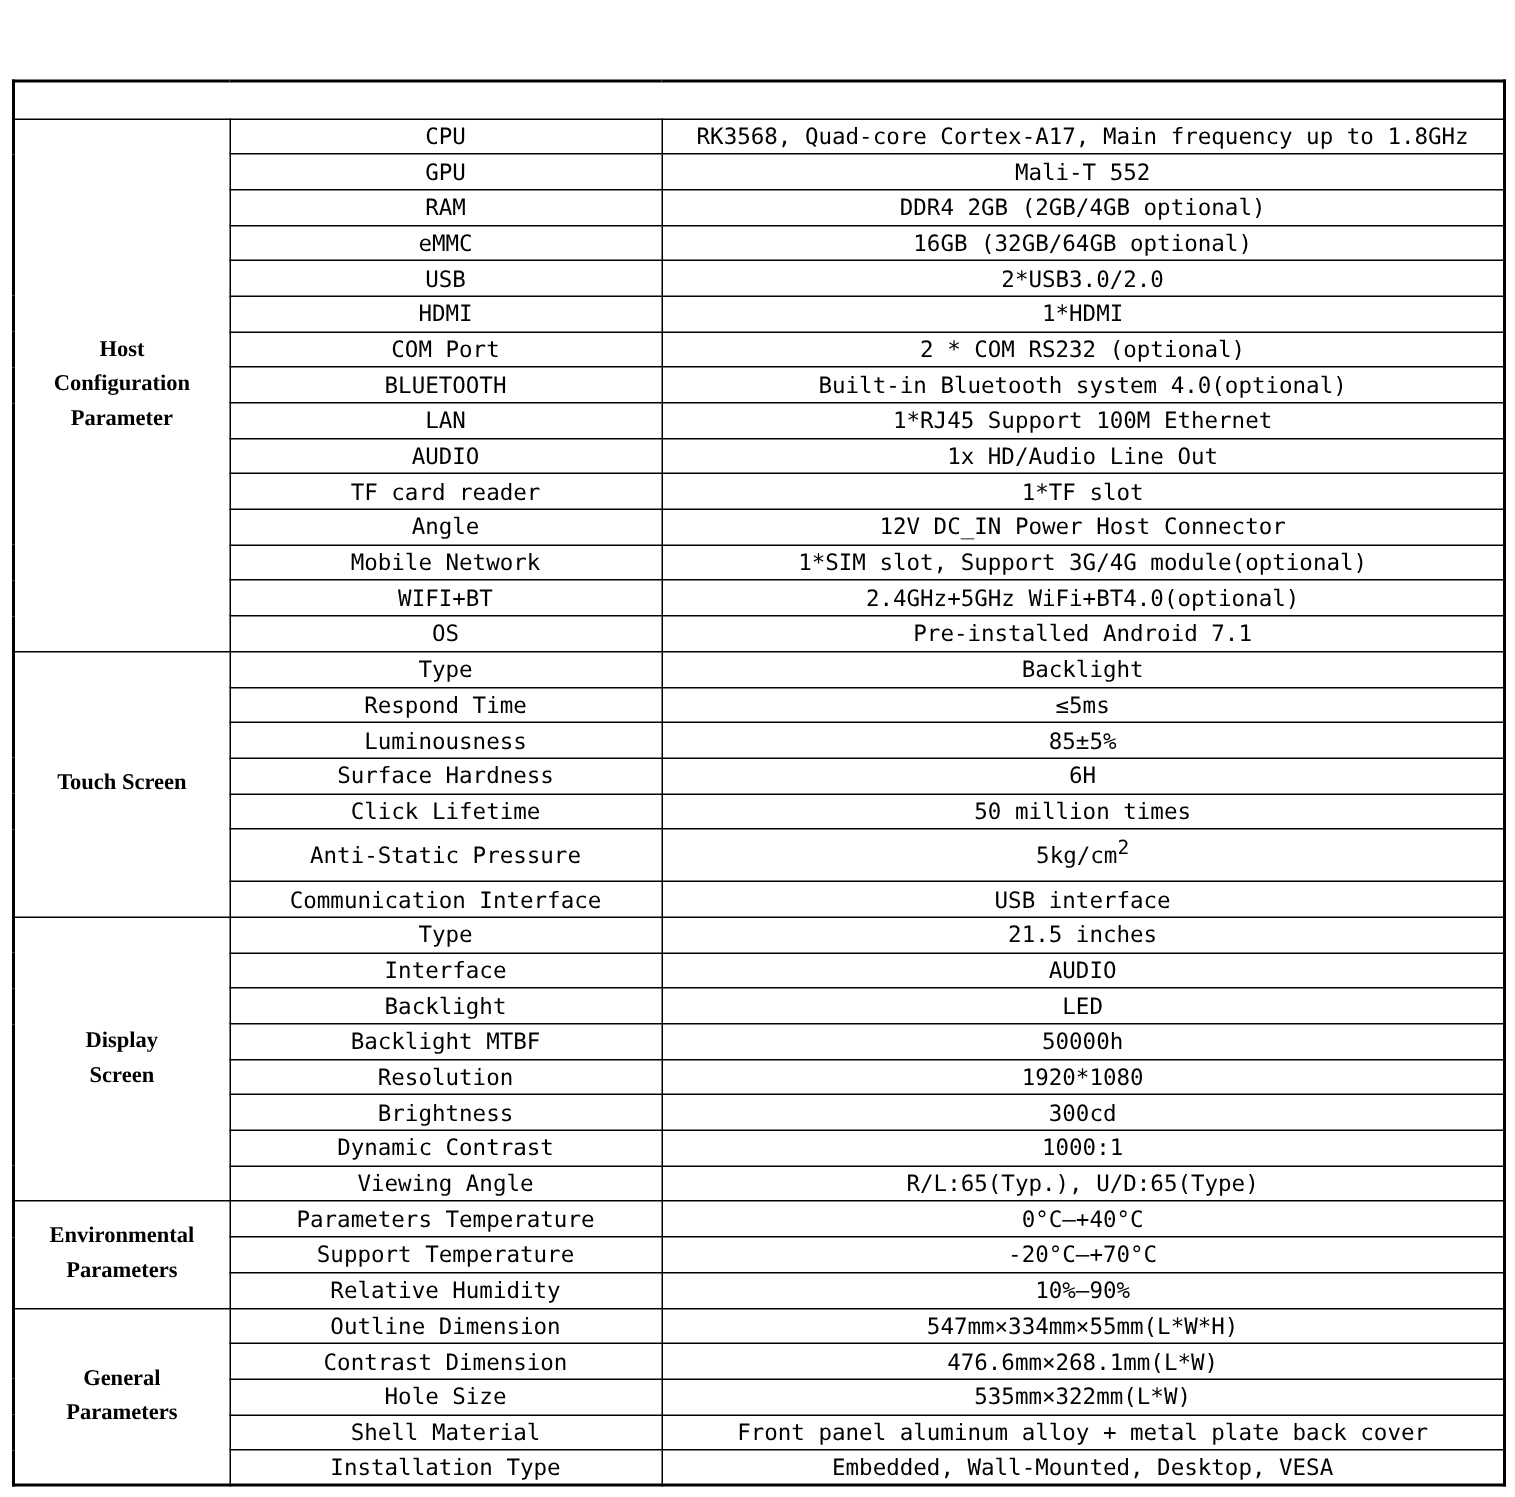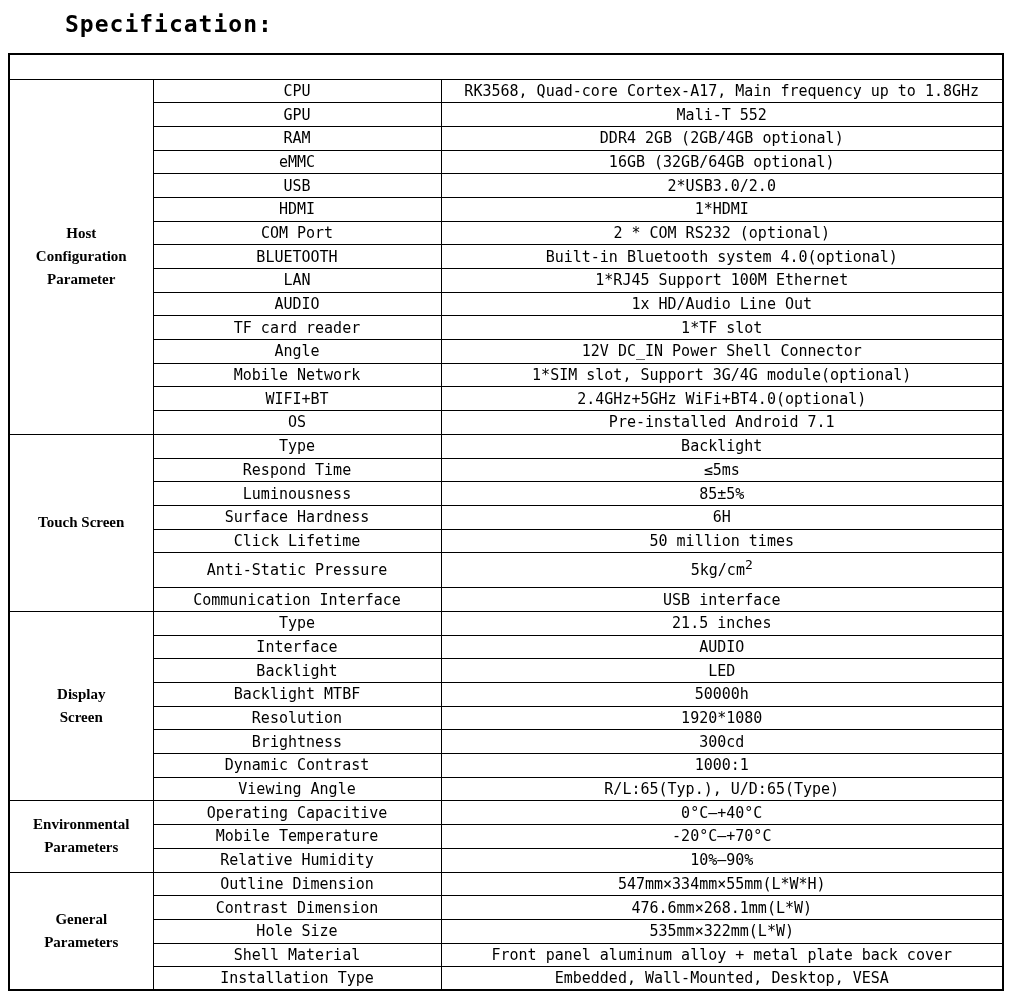--- a/index.html
+++ b/index.html
@@ -52,21 +52,20 @@
   td.value sup {
     font-size: 13px;
     line-height: 0;
     vertical-align: 6px;
   }
 </style>
 </head>
 <body>
 
 <div class="page">
-  <div class="title">Specification:</div>
 
   <table class="spec">
     <colgroup>
       <col style="width:144px">
       <col style="width:288px">
       <col style="width:562px">
     </colgroup>
     <tbody>
       <tr class="empty-row">
         <td colspan="3"></td>
@@ -115,21 +114,21 @@
         <tr class="spec-row">
           <td class="param">AUDIO</td>
           <td class="value">1x HD/Audio Line Out</td>
         </tr>
         <tr class="spec-row">
           <td class="param">TF card reader</td>
           <td class="value">1*TF slot</td>
         </tr>
         <tr class="spec-row">
           <td class="param">Angle</td>
-          <td class="value">12V DC_IN Power Shell Connector</td>
+          <td class="value">12V DC_IN Power Host Connector</td>
         </tr>
         <tr class="spec-row">
           <td class="param">Mobile Network</td>
           <td class="value">1*SIM slot, Support 3G/4G module(optional)</td>
         </tr>
         <tr class="spec-row">
           <td class="param">WIFI+BT</td>
           <td class="value">2.4GHz+5GHz WiFi+BT4.0(optional)</td>
         </tr>
         <tr class="spec-row">
@@ -201,25 +200,25 @@
         </tr>
         <tr class="spec-row">
           <td class="param">Viewing Angle</td>
           <td class="value">R/L:65(Typ.), U/D:65(Type)</td>
         </tr>
         <tr class="spec-row">
           <td class="cat" rowspan="3">
             <div>Environmental</div>
             <div>Parameters</div>
           </td>
-          <td class="param">Operating Capacitive</td>
+          <td class="param">Parameters Temperature</td>
           <td class="value">0°C—+40°C</td>
         </tr>
         <tr class="spec-row">
-          <td class="param">Mobile Temperature</td>
+          <td class="param">Support Temperature</td>
           <td class="value">-20°C—+70°C</td>
         </tr>
         <tr class="spec-row">
           <td class="param">Relative Humidity</td>
           <td class="value">10%—90%</td>
         </tr>
         <tr class="spec-row">
           <td class="cat" rowspan="5">
             <div>General</div>
             <div>Parameters</div>

